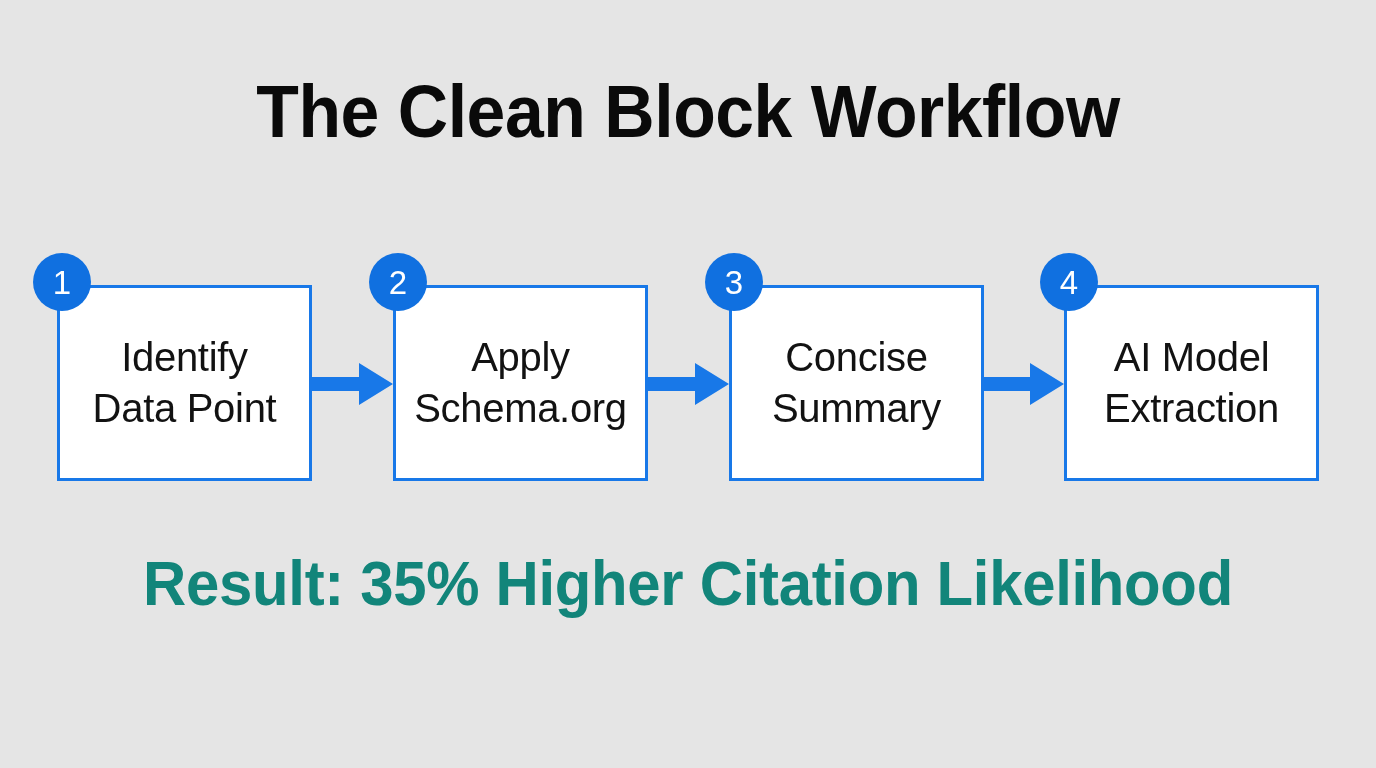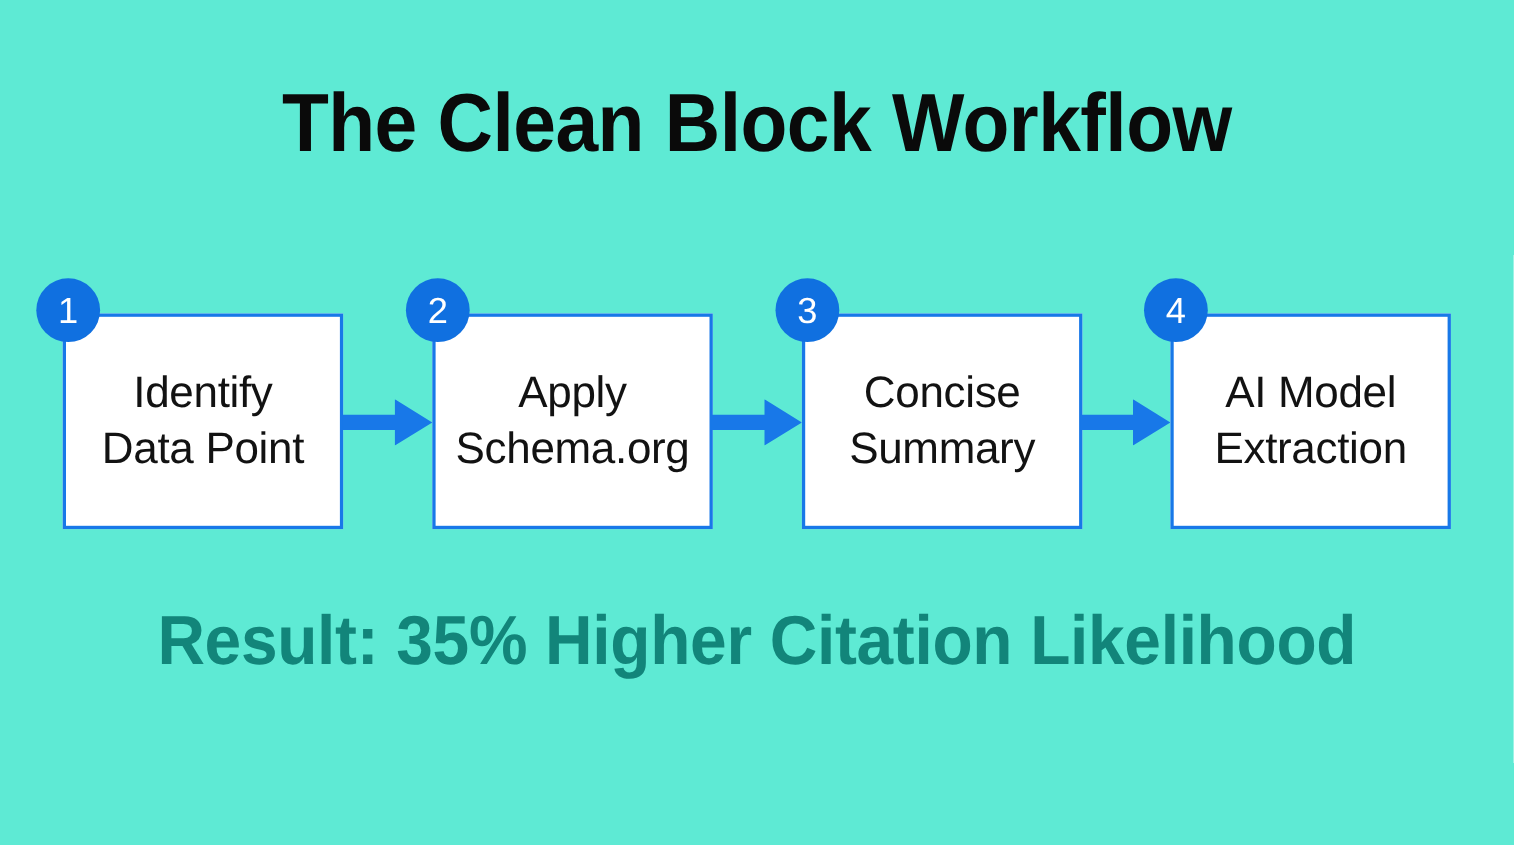--- a/index.html
+++ b/index.html
@@ -12,21 +12,21 @@
     background: #ffffff;
     font-family: "Liberation Sans", sans-serif;
     overflow: hidden;
     position: relative;
   }
 
   #canvas {
     position: relative;
     width: 1376px;
     height: 768px;
-    background: #5eead4;
+    background: #e5e5e5;
   }
 
   
   #page-title {
     position: absolute;
     left: 0;
     top: 74px;
     width: 1376px;
     text-align: center;
     font-family: "Liberation Sans Narrow", "Liberation Sans", sans-serif;

